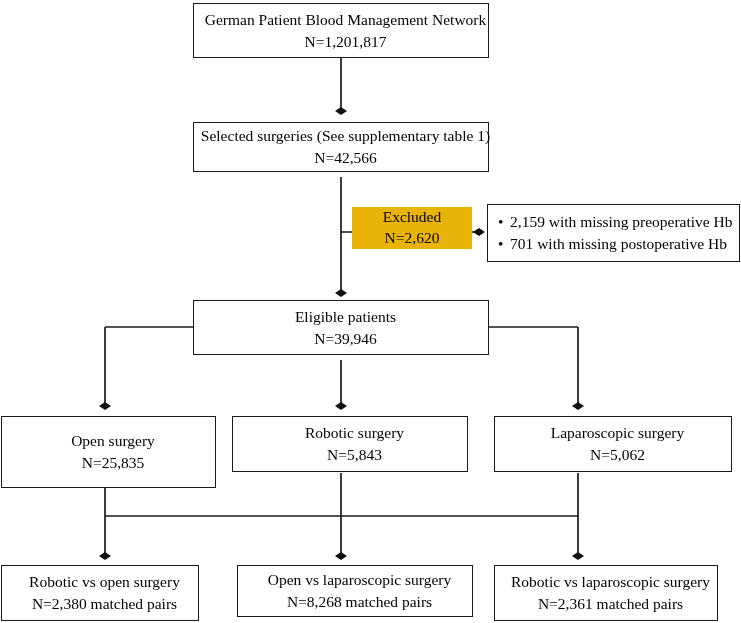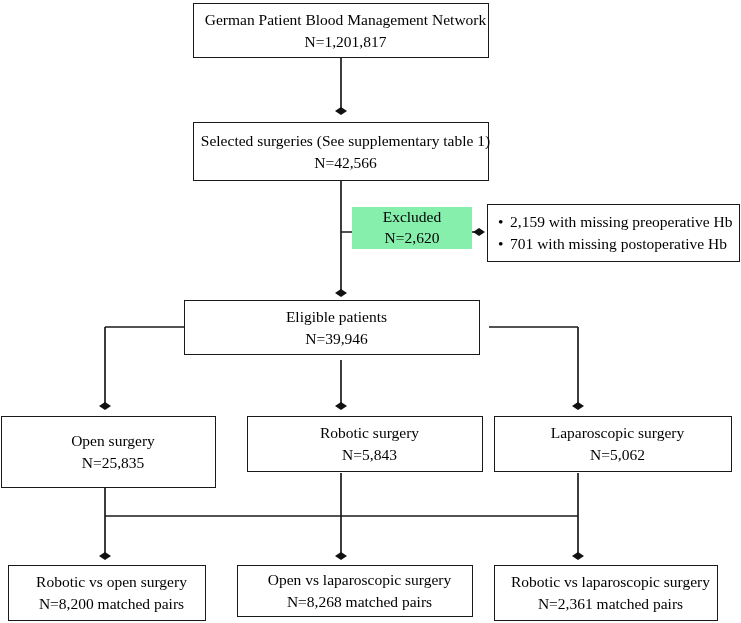--- a/index.html
+++ b/index.html
@@ -56,21 +56,21 @@
   }
   .bullet-dot {
     display: inline-block;
     width: 12px;
   }
   .edge-label {
     position: absolute;
     font-size: 15.5px;
     text-align: center;
     white-space: nowrap;
-    background: #86efac;
+    background: #eab308;
     z-index: 3;
     line-height: 1.35;
   }
 </style>
 </head>
 <body>
 
 <div id="canvas">
 
   <svg class="flow-svg" viewBox="0 0 741 623" xmlns="http://www.w3.org/2000/svg">
@@ -102,58 +102,58 @@
       <line x1="578" y1="473" x2="578" y2="556" marker-end="url(#diamondArrow)"></line>
       <line x1="105" y1="516" x2="578" y2="516"></line>
     </g>
   </svg>
 
   <div class="node" style="left:193px; top:3px; width:296px; height:55px;">
     <span class="line1">German Patient Blood Management Network</span>
     <span class="line2">N=1,201,817</span>
   </div>
 
-  <div class="node" style="left:193px; top:122px; width:296px; height:59px;">
+  <div class="node" style="left:193px; top:122px; width:296px; height:50px;">
     <span class="line1">Selected surgeries (See supplementary table 1)</span>
     <span class="line2">N=42,566</span>
   </div>
 
   <div class="edge-label" style="left:352px; top:207px; width:120px;">
     <span style="display:block;">Excluded</span>
     <span style="display:block;">N=2,620</span>
   </div>
 
   <div class="node node-excluded-list" style="left:487px; top:204px; width:253px; height:58px;">
     <span class="bullet-row"><span class="bullet-dot">•</span><span>2,159 with missing preoperative Hb</span></span>
     <span class="bullet-row"><span class="bullet-dot">•</span><span>701 with missing postoperative Hb</span></span>
   </div>
 
-  <div class="node" style="left:184px; top:300px; width:296px; height:55px;">
+  <div class="node" style="left:193px; top:300px; width:296px; height:55px;">
     <span class="line1">Eligible patients</span>
     <span class="line2">N=39,946</span>
   </div>
 
   <div class="node" style="left:1px; top:416px; width:215px; height:72px;">
     <span class="line1">Open surgery</span>
     <span class="line2">N=25,835</span>
   </div>
 
-  <div class="node" style="left:247px; top:416px; width:236px; height:56px;">
+  <div class="node" style="left:232px; top:416px; width:236px; height:56px;">
     <span class="line1">Robotic surgery</span>
     <span class="line2">N=5,843</span>
   </div>
 
   <div class="node" style="left:494px; top:416px; width:238px; height:56px;">
     <span class="line1">Laparoscopic surgery</span>
     <span class="line2">N=5,062</span>
   </div>
 
-  <div class="node" style="left:1px; top:565px; width:198px; height:56px;margin-left:7px;">
+  <div class="node" style="left:1px; top:565px; width:198px; height:56px;">
     <span class="line1">Robotic vs open surgery</span>
-    <span class="line2">N=8,200 matched pairs</span>
+    <span class="line2">N=2,380 matched pairs</span>
   </div>
 
   <div class="node" style="left:237px; top:565px; width:236px; height:52px;">
     <span class="line1">Open vs laparoscopic surgery</span>
     <span class="line2">N=8,268 matched pairs</span>
   </div>
 
   <div class="node" style="left:494px; top:565px; width:224px; height:56px;">
     <span class="line1">Robotic vs laparoscopic surgery</span>
     <span class="line2">N=2,361 matched pairs</span>

